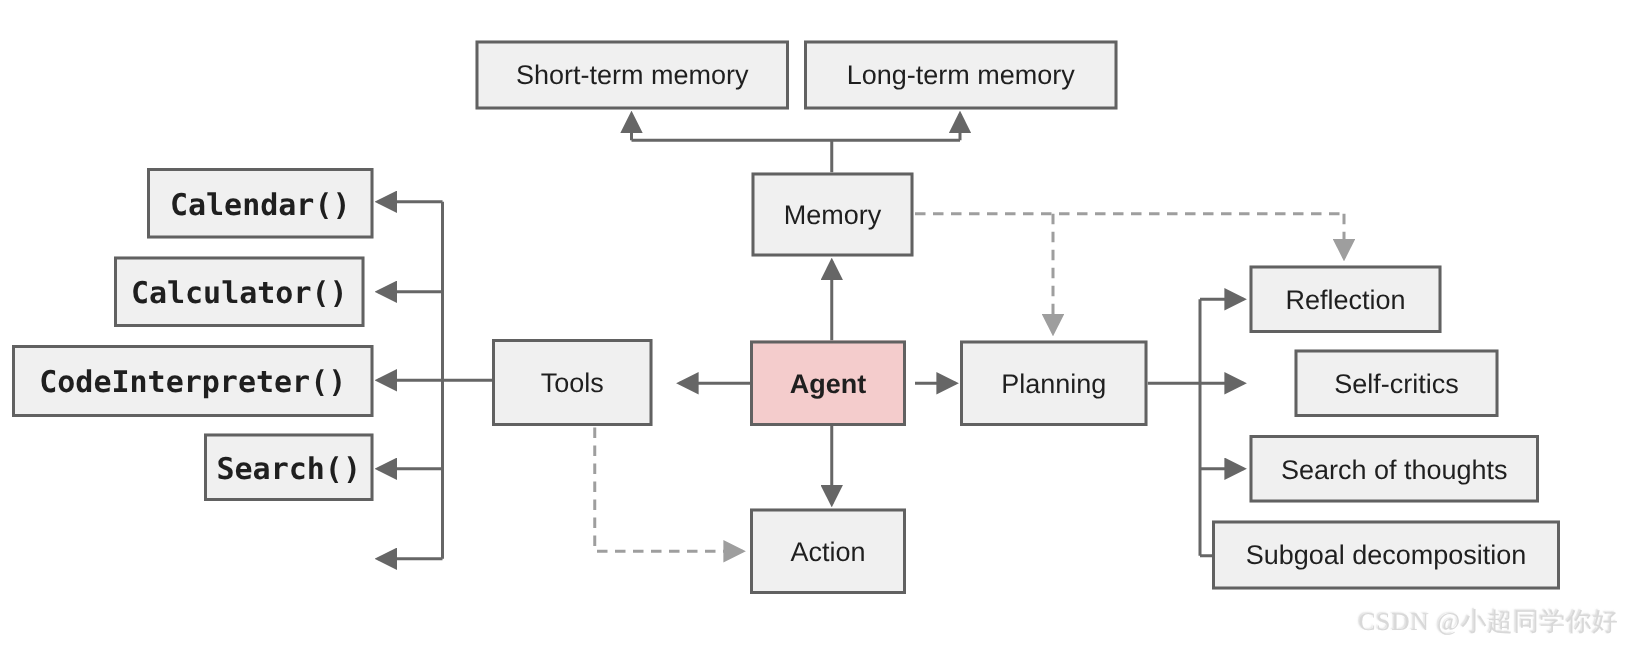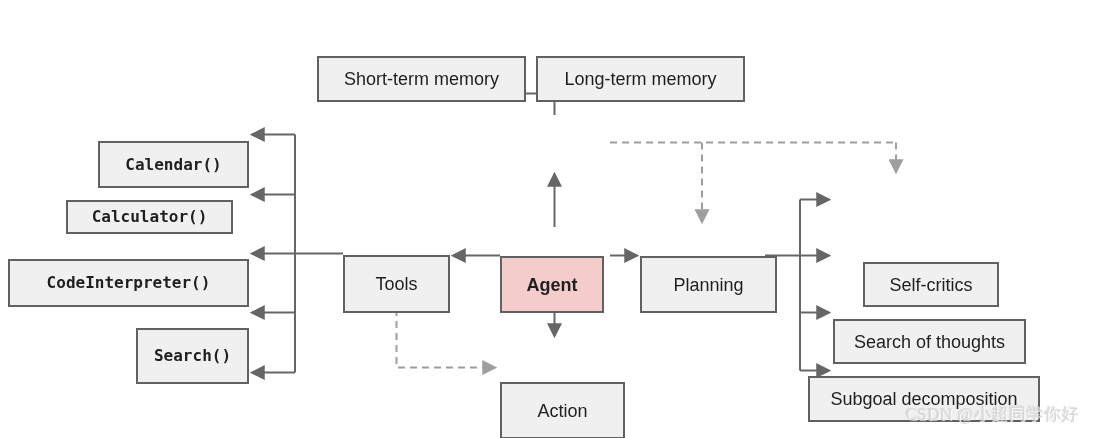--- a/index.html
+++ b/index.html
@@ -17,23 +17,23 @@
     position:relative;width:1096px;height:438px;background:#ffffff;overflow:hidden;
   }
   .wires{position:absolute;left:0;top:0;z-index:0;}
   .wire{stroke:var(--solid-line);stroke-width:2;fill:none;}
   .wire-dashed{stroke:var(--dashed-line);stroke-width:2;fill:none;stroke-dasharray:7 5;}
   .node{
     position:absolute;z-index:1;
     background:var(--box-fill);
     border:2px solid var(--box-border);
     display:flex;align-items:center;justify-content:center;
-    color:var(--text);font-size:18px;line-height:1;white-space:nowrap;margin-top:29px;
+    color:var(--text);font-size:18px;line-height:1;white-space:nowrap;
   }
-  .node.mono{font-family:"DejaVu Sans Mono",monospace;font-weight:bold;font-size:16px;}
+  .node.mono{font-family:"DejaVu Sans Mono",monospace;font-weight:bold;font-size:20px;}
   .node.agent{background:var(--agent-fill);font-weight:bold;}
   .watermark{
     position:absolute;z-index:2;right:17px;top:403px;
     font-size:17px;color:var(--watermark);letter-spacing:.5px;
     text-shadow:1px 1px 1px rgba(255,255,255,.9), -1px -1px 1px rgba(160,160,160,.35);
     font-family:Liberation Serif, serif;
   }
 </style>
 </head>
 <body>
@@ -79,38 +79,40 @@
     <path class="wire-dashed" d="M702,142.5 L702,222" marker-end="url(#ah-gray)"></path>
     <path class="wire-dashed" d="M896,142.5 L896,172" marker-end="url(#ah-gray)"></path>
 
     <path class="wire-dashed" d="M396.5,285 L396.5,367.5 L495,367.5" marker-end="url(#ah-gray)"></path>
   </svg>
 
   <div class="node" style="left:317px;top:27px;width:209px;height:46px">Short-term memory</div>
 
   <div class="node" style="left:536px;top:27px;width:209px;height:46px">Long-term memory</div>
 
+  <div class="node" style="left:501px;top:115px;width:108px;height:56px">Memory</div>
 
-  <div class="node" style="left:343px;top:226px;width:107px;height:58px">Tools</div>
+  <div class="node" style="left:328px;top:226px;width:107px;height:58px">Tools</div>
 
   <div class="node agent" style="left:500px;top:227px;width:104px;height:57px">Agent</div>
 
-  <div class="node" style="left:640px;top:227px;width:137px;height:57px">Planning</div>
+  <div class="node" style="left:640px;top:227px;width:125px;height:57px">Planning</div>
 
-  <div class="node" style="left:500px;top:353px;width:125px;height:57px">Action</div>
+  <div class="node" style="left:500px;top:339px;width:104px;height:57px">Action</div>
 
   <div class="node mono" style="left:98px;top:112px;width:151px;height:47px">Calendar()</div>
 
-  <div class="node mono" style="left:66px;top:171px;width:167px;height:34px">Calculator()</div>
+  <div class="node mono" style="left:76px;top:171px;width:167px;height:47px">Calculator()</div>
 
   <div class="node mono" style="left:8px;top:230px;width:241px;height:48px">CodeInterpreter()</div>
 
-  <div class="node mono" style="left:136px;top:299px;width:113px;height:56px">Search()</div>
+  <div class="node mono" style="left:136px;top:289px;width:113px;height:45px">Search()</div>
 
 
+  <div class="node" style="left:833px;top:177px;width:128px;height:45px">Reflection</div>
 
   <div class="node" style="left:863px;top:233px;width:136px;height:45px">Self-critics</div>
 
   <div class="node" style="left:833px;top:290px;width:193px;height:45px">Search of thoughts</div>
 
   <div class="node" style="left:808px;top:347px;width:232px;height:46px">Subgoal decomposition</div>
 
   <div class="watermark">CSDN @小超同学你好</div>
 
 </div>

